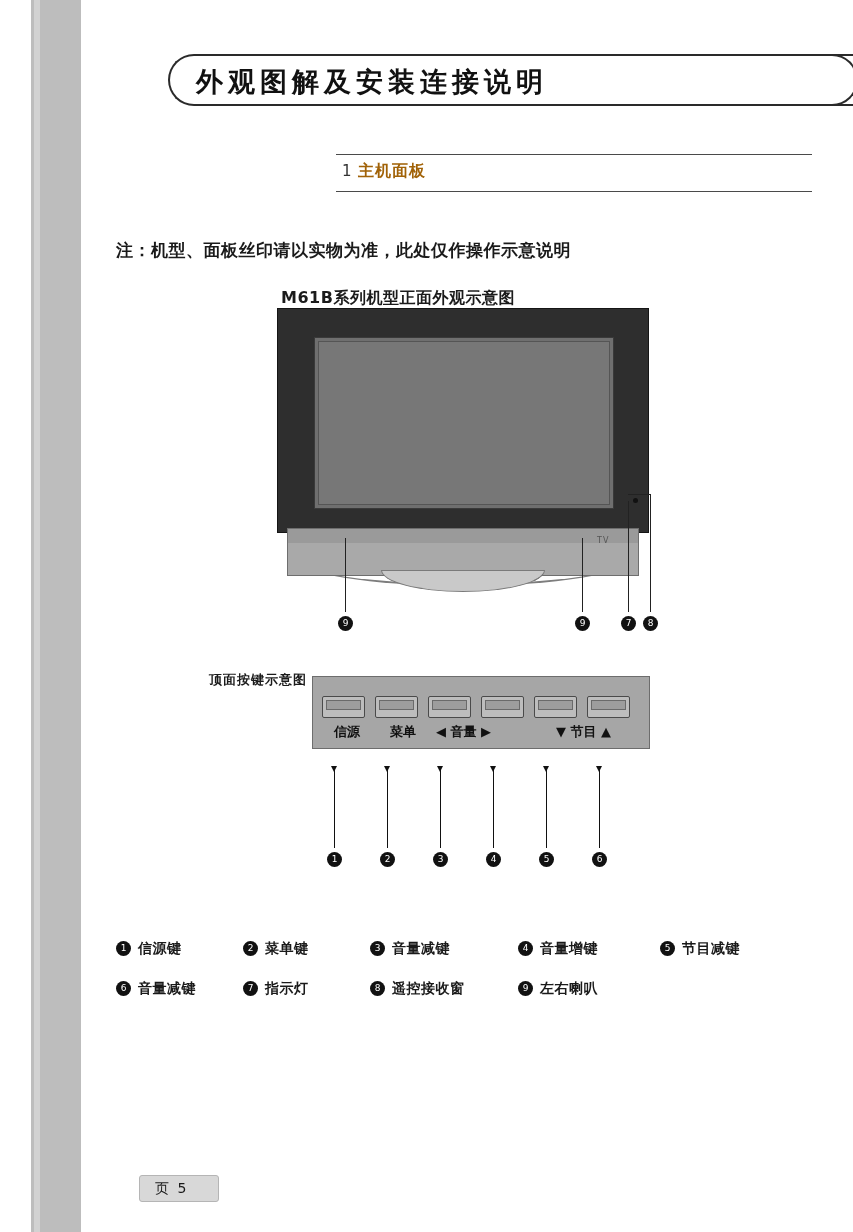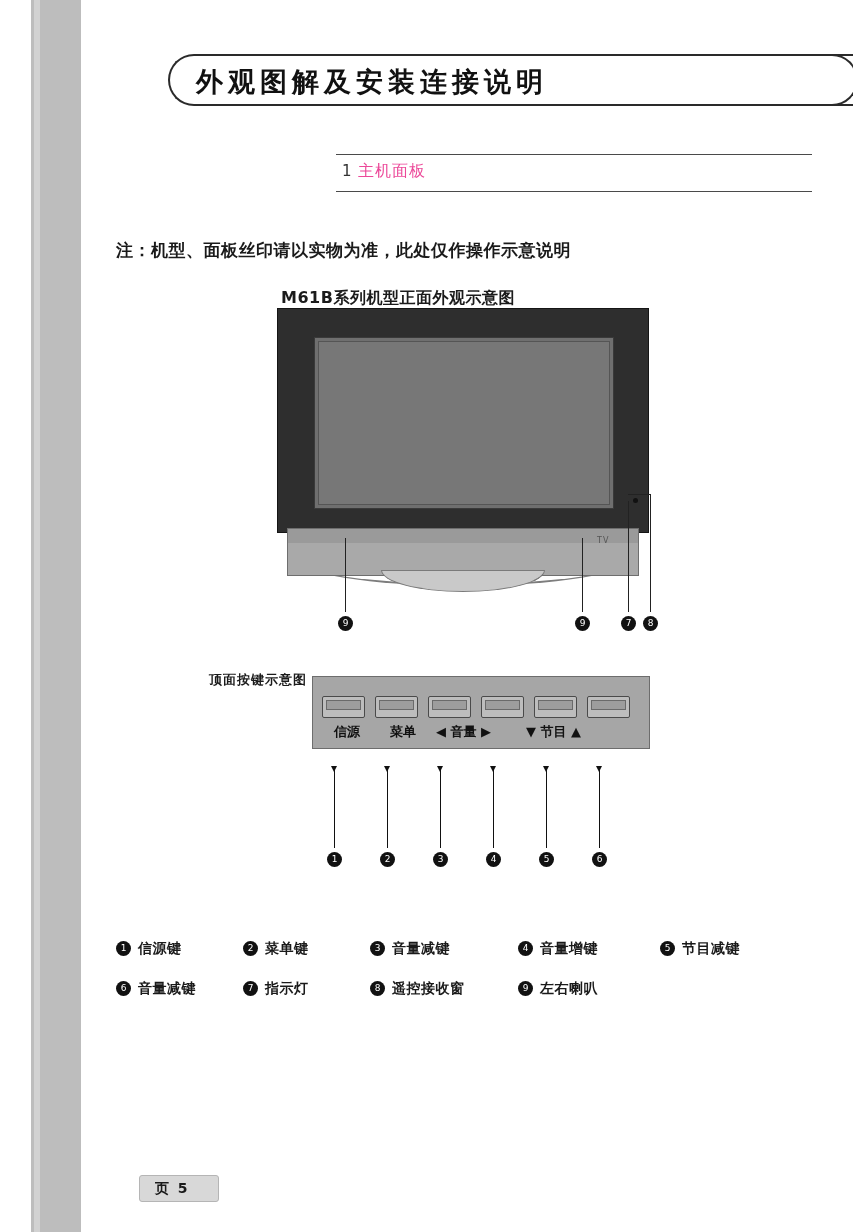--- a/index.html
+++ b/index.html
@@ -104,22 +104,22 @@
     left: 342px;
     top: 162px;
     font-size: 15px;
     color: #333333;
   }
   .sec-title {
     position: absolute;
     left: 358px;
     top: 161px;
     font-size: 16px;
-    font-weight: normal;
-    color: #ec4899;
+    font-weight: bold;
+    color: #a16207;
     letter-spacing: 1px;
     white-space: nowrap;
     text-align: center;
   }
   
   .note {
     position: absolute;
     left: 116px;
     top: 239px;
     font-size: 17px;
@@ -372,21 +372,21 @@
     height: 25px;
     background: #d8d8d8;
     border: 1px solid #b5b5b5;
     border-radius: 3px;
   }
   .footer-text {
     position: absolute;
     left: 155px;
     top: 1180px;
     font-size: 14px;
-    font-weight: bold;
+    font-weight: normal;
     color: #1a1a1a;
     letter-spacing: 2px;
   }
 </style>
 </head>
 <body>
 
 <div class="page">
 
   <div class="left-band"></div>
@@ -444,21 +444,21 @@
     <div class="key" style="left:106px;"></div>
     <div class="key" style="left:159px;"></div>
     <div class="key" style="left:212px;"></div>
     <div class="key" style="left:265px;"></div>
   </div>
 
   <div class="key-labels">
     <div class="key-label" style="left:22px;">信源</div>
     <div class="key-label" style="left:78px;">菜单</div>
     <div class="key-label" style="left:124px;">◀ 音量 ▶</div>
-    <div class="key-label" style="left:214px;">▼ 节目 ▲</div>
+    <div class="key-label" style="left:244px;">▼ 节目 ▲</div>
   </div>
 
   <div class="arrow-line" style="left:334px; top:766px; height:82px;"></div>
   <div class="arrow-head" style="left:331px; top:766px; transform:rotate(180deg);"></div>
   <div class="callout" style="left:327px; top:852px;">1</div>
 
   <div class="arrow-line" style="left:387px; top:766px; height:82px;"></div>
   <div class="arrow-head" style="left:384px; top:766px; transform:rotate(180deg);"></div>
   <div class="callout" style="left:380px; top:852px;">2</div>
 

